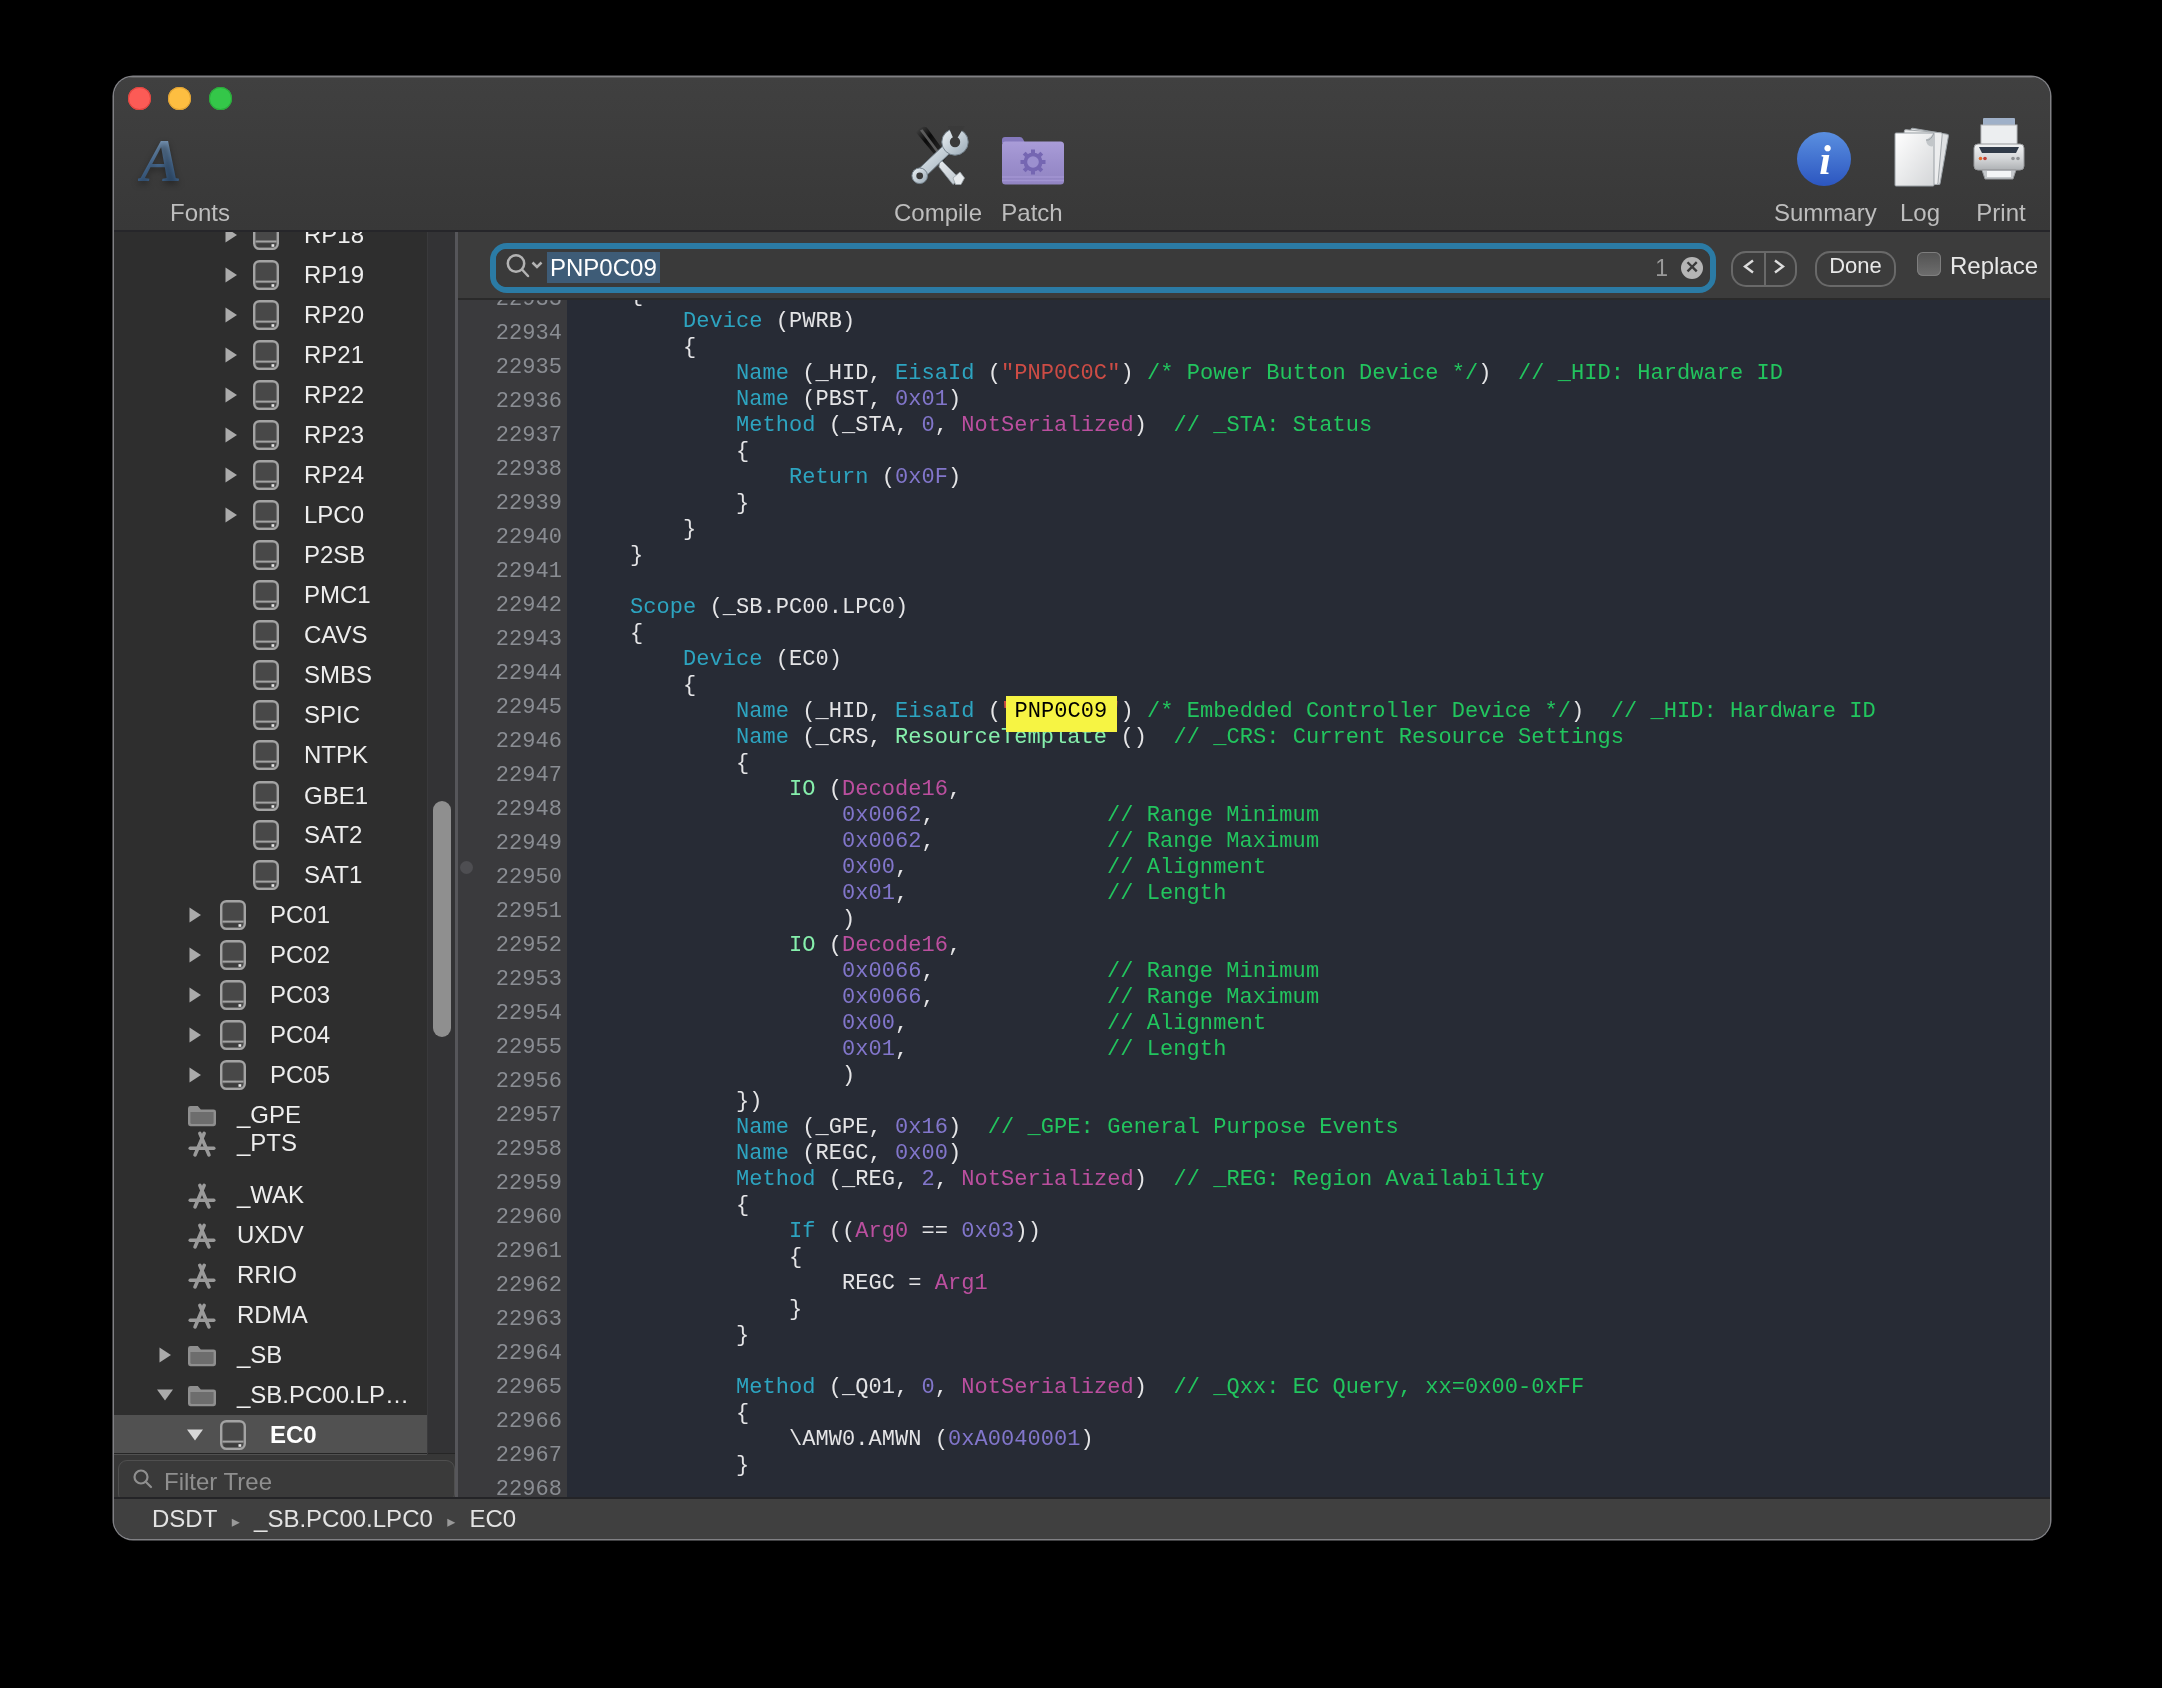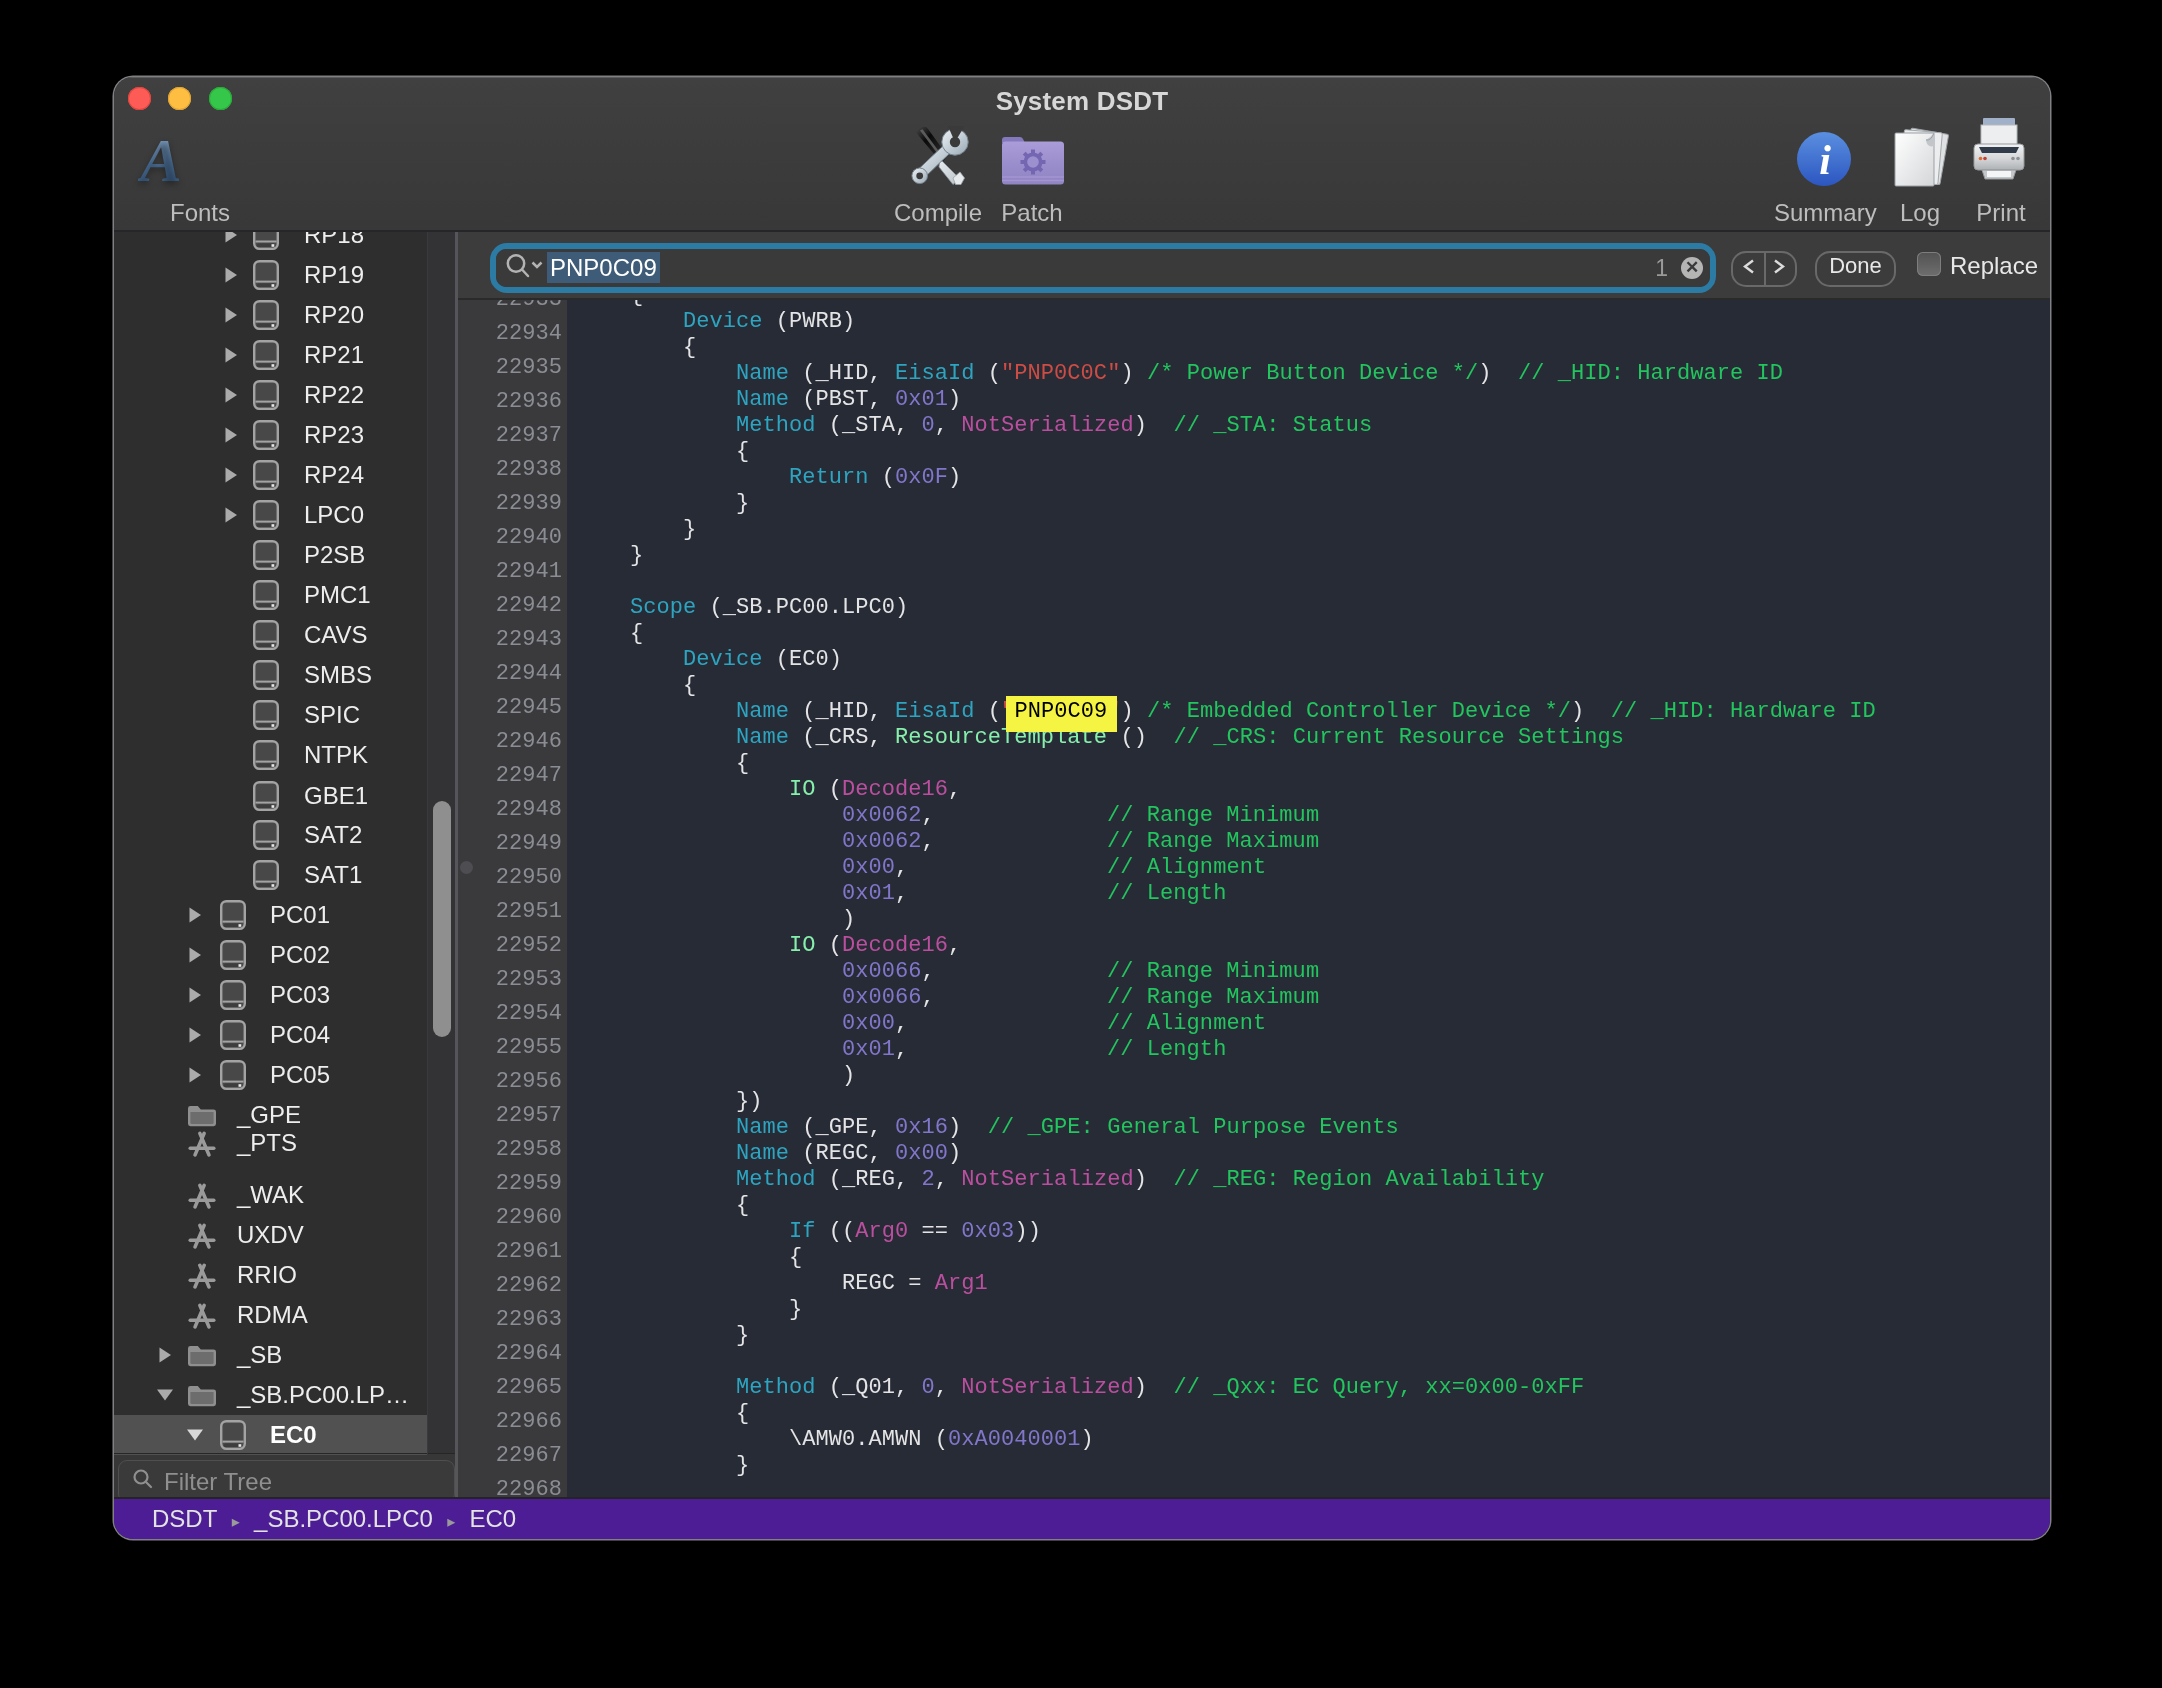--- a/index.html
+++ b/index.html
@@ -45,32 +45,31 @@
 .selblue { position:absolute; left:51px; top:3px; height:31px; background:#3e5c77; color:#fff; font-size:24px; line-height:31px; padding:0 3px; }
 #count1 { position:absolute; right:42px; top:0; line-height:38px; font-size:23px; color:#9a9a9a; }
 #clearb { position:absolute; right:7px; top:8px; width:22px; height:22px; border-radius:50%; background:#b5b5b5; color:#3a3a3a; text-align:center; line-height:22px; font-size:17px; font-weight:bold; }
 .fbtn { position:absolute; top:19px; height:36px; border:2px solid #696969; border-radius:15px; color:#e8e8e8; }
 #seg { left:1273px; width:66px; }
 #seg .d { position:absolute; left:50%; top:0; width:1.5px; height:100%; background:#696969; }
 #done { left:1357px; width:81px; text-align:center; line-height:26px; font-size:22px; }
 #cb { position:absolute; left:1459px; top:20px; width:24px; height:24px; border-radius:6px; background:linear-gradient(#525252,#6e6e6e); box-shadow:inset 0 0 0 1px #7e7e7e; }
 #replace { position:absolute; left:1492px; top:0; line-height:68px; font-size:24px; color:#e8e8e8; }
 
-#status { position:absolute; left:0; top:1420px; width:1936px; height:42px; background:#4c1d95; border-top:2px solid #242427; }
+#status { position:absolute; left:0; top:1420px; width:1936px; height:42px; background:#404040; border-top:2px solid #242427; }
 #status .t { position:absolute; left:38px; top:0; line-height:40px; font-size:24px; color:#e3e3e3; }
 #status .s { color:#9a9a9a; font-size:16px; padding:0 1px; }
 svg { display:block; }
 </style></head>
 <body>
 <div id="win">
   <div id="tb">
     <div class="light" style="left:13.5px;background:#fc5b56;box-shadow:inset 0 0 0 1px #e0443f"></div>
     <div class="light" style="left:54px;background:#fdbe41;box-shadow:inset 0 0 0 1px #dfa133"></div>
     <div class="light" style="left:94.5px;background:#34c749;box-shadow:inset 0 0 0 1px #2aa93a"></div>
-    <div id="title">System DSDT</div>
     <div style="position:absolute;left:24px;top:53px;width:46px;height:60px;font-family:'Liberation Serif',serif;font-style:italic;font-weight:bold;font-size:62px;line-height:60px;text-align:center;background:linear-gradient(#8aa6c2,#4e739c 55%,#33567e);-webkit-background-clip:text;background-clip:text;color:transparent;text-shadow:0 3px 6px rgba(0,0,0,0.35)">A</div>
     <div class="tblabel" style="left:8px;width:76px;margin-left:40px;">Fonts</div>
     <div style="position:absolute;left:795px;top:49px">
         <svg width="62" height="64" viewBox="0 0 62 64">
 <defs>
             <linearGradient id="wr" x1="0" y1="0" x2="1" y2="1">
 <stop offset="0" stop-color="#eef3f6"></stop>
               <stop offset="0.5" stop-color="#c3ced6"></stop>
               <stop offset="1" stop-color="#98a8b4"></stop>
             </linearGradient>

